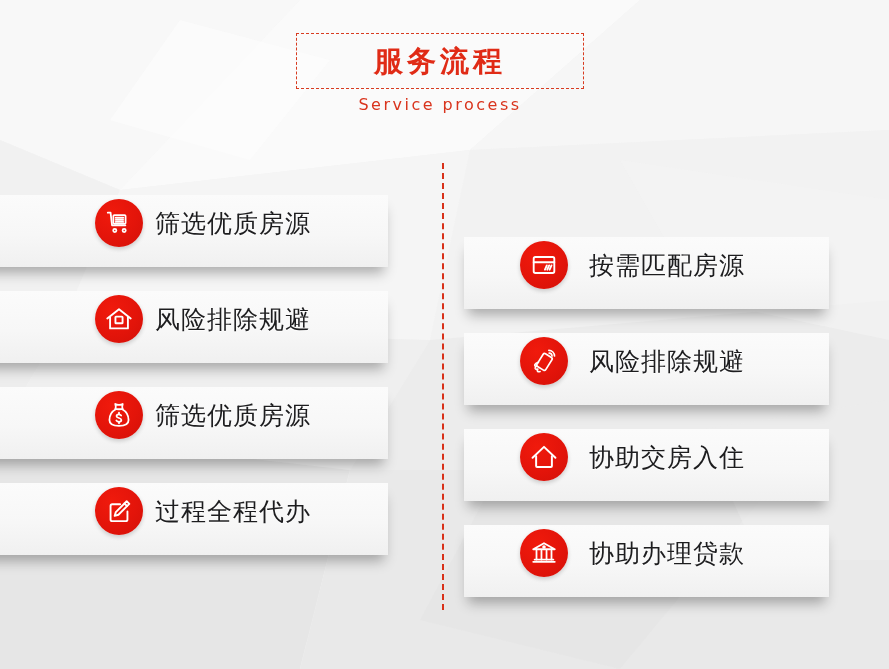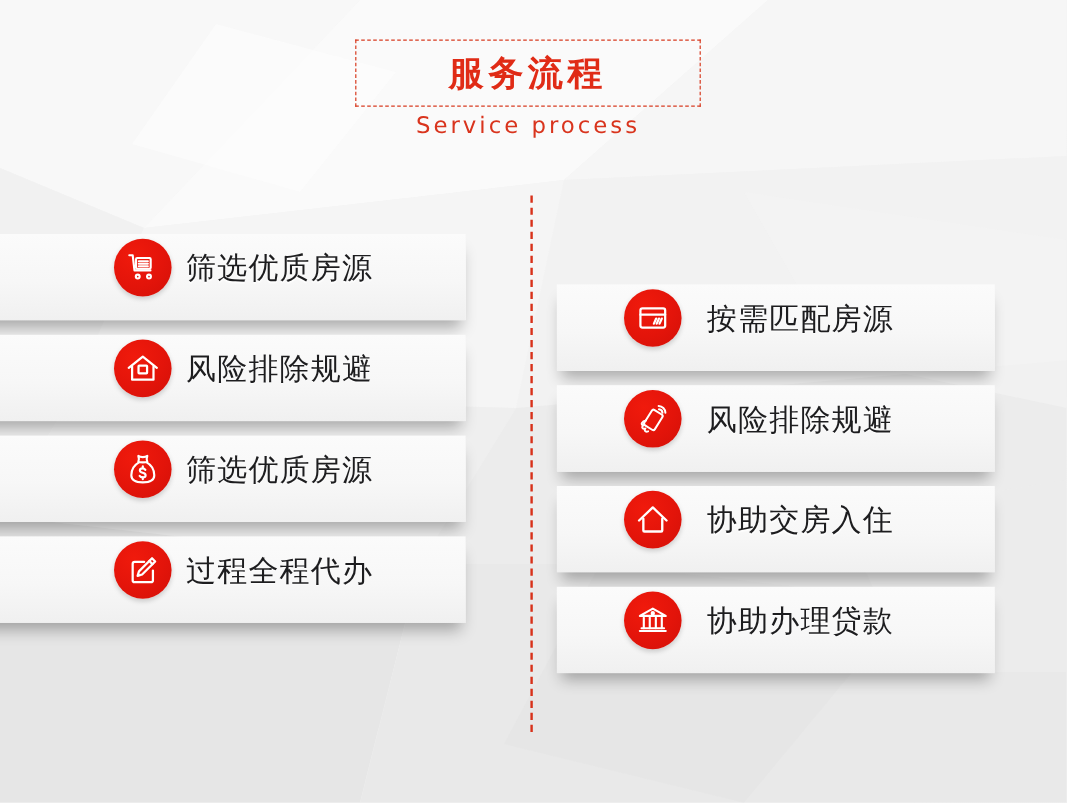--- a/index.html
+++ b/index.html
@@ -31,42 +31,42 @@
     text-align:center;
     font-size:29px;line-height:42px;
     letter-spacing:4px;
     color:#e02b16;
     font-weight:700;
     font-family:"DejaVu Sans","Liberation Sans",sans-serif;
   }
   .title-en{
     position:absolute;left:296px;top:92px;width:288px;
     text-align:center;
-    font-size:19px;line-height:26px;
+    font-size:16px;line-height:26px;
     letter-spacing:2.5px;
     color:#d9341d;
     font-family:"DejaVu Sans","Liberation Sans",sans-serif;
   }
 
   
   .divider{
     position:absolute;left:442px;top:163px;
     width:0;height:447px;
     border-left:2px dashed #d8311a;
   }
 
   
   .col{position:absolute;}
   .col-left{left:0px;top:195px;width:400px;}
   .col-right{left:478px;top:237px;width:411px;}
 
   .row{
     position:relative;
     height:83px;
-    margin-bottom:1px;
+    margin-bottom:13px;
   }
   .panel{
     position:absolute;
     top:0;height:72px;
     background:linear-gradient(180deg,#fbfbfb 0%,#f7f7f7 55%,#f0f0f0 100%);
     box-shadow:0 10px 12px -4px rgba(0,0,0,0.30);
   }
   .col-left .panel{left:-20px;right:12px;}
   .col-right .panel{left:-14px;right:60px;}
 

